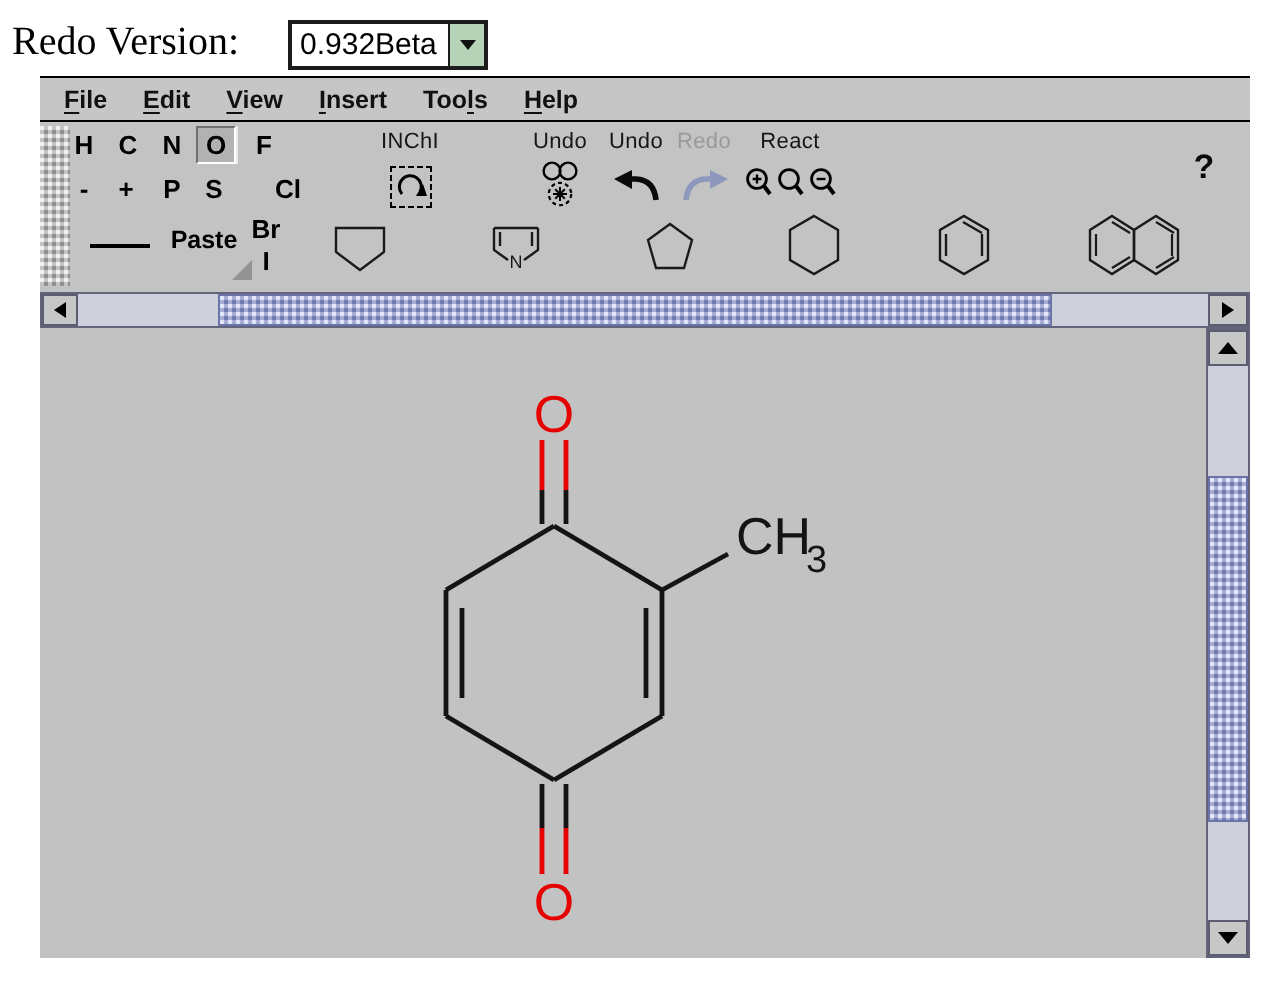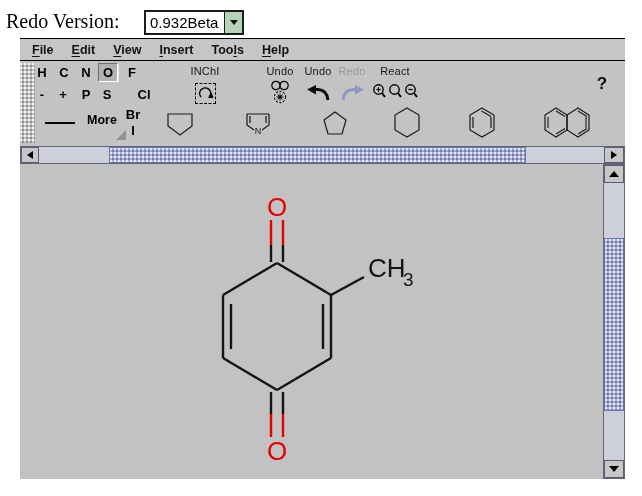--- a/index.html
+++ b/index.html
@@ -152,21 +152,21 @@
             </svg></span>
         <span><svg width="14" height="16">
               <circle cx="6.5" cy="6.5" r="4.7" fill="none" stroke="#000" stroke-width="1.4"></circle>
               <path d="M4.3 6.5 H8.7" stroke="#000" stroke-width="1.2"></path>
               <line x1="10" y1="10" x2="13" y2="14" stroke="#000" stroke-width="2"></line>
             </svg></span>
       </div>
     </div>
 
     <div class="bond-line"></div>
-    <div class="more">More</div>
+    <div class="more">Paste</div>
     <div class="more-tri"></div>
 
     <div class="tmpl" style="left:145px">
       <svg width="30" height="28">
           <polygon points="3,5 27,5 27,17 15,26 3,17" fill="none" stroke="#1a1a1a" stroke-width="1.2" transform="translate(0,0)"></polygon>
         </svg>
     </div>
     <div class="tmpl" style="left:224px">
       <svg width="28" height="28">
         <path d="M3 5 H25 M3 5 V16 L10 21 M25 5 V16 L18 21" fill="none" stroke="#1a1a1a" stroke-width="1.2"></path>

